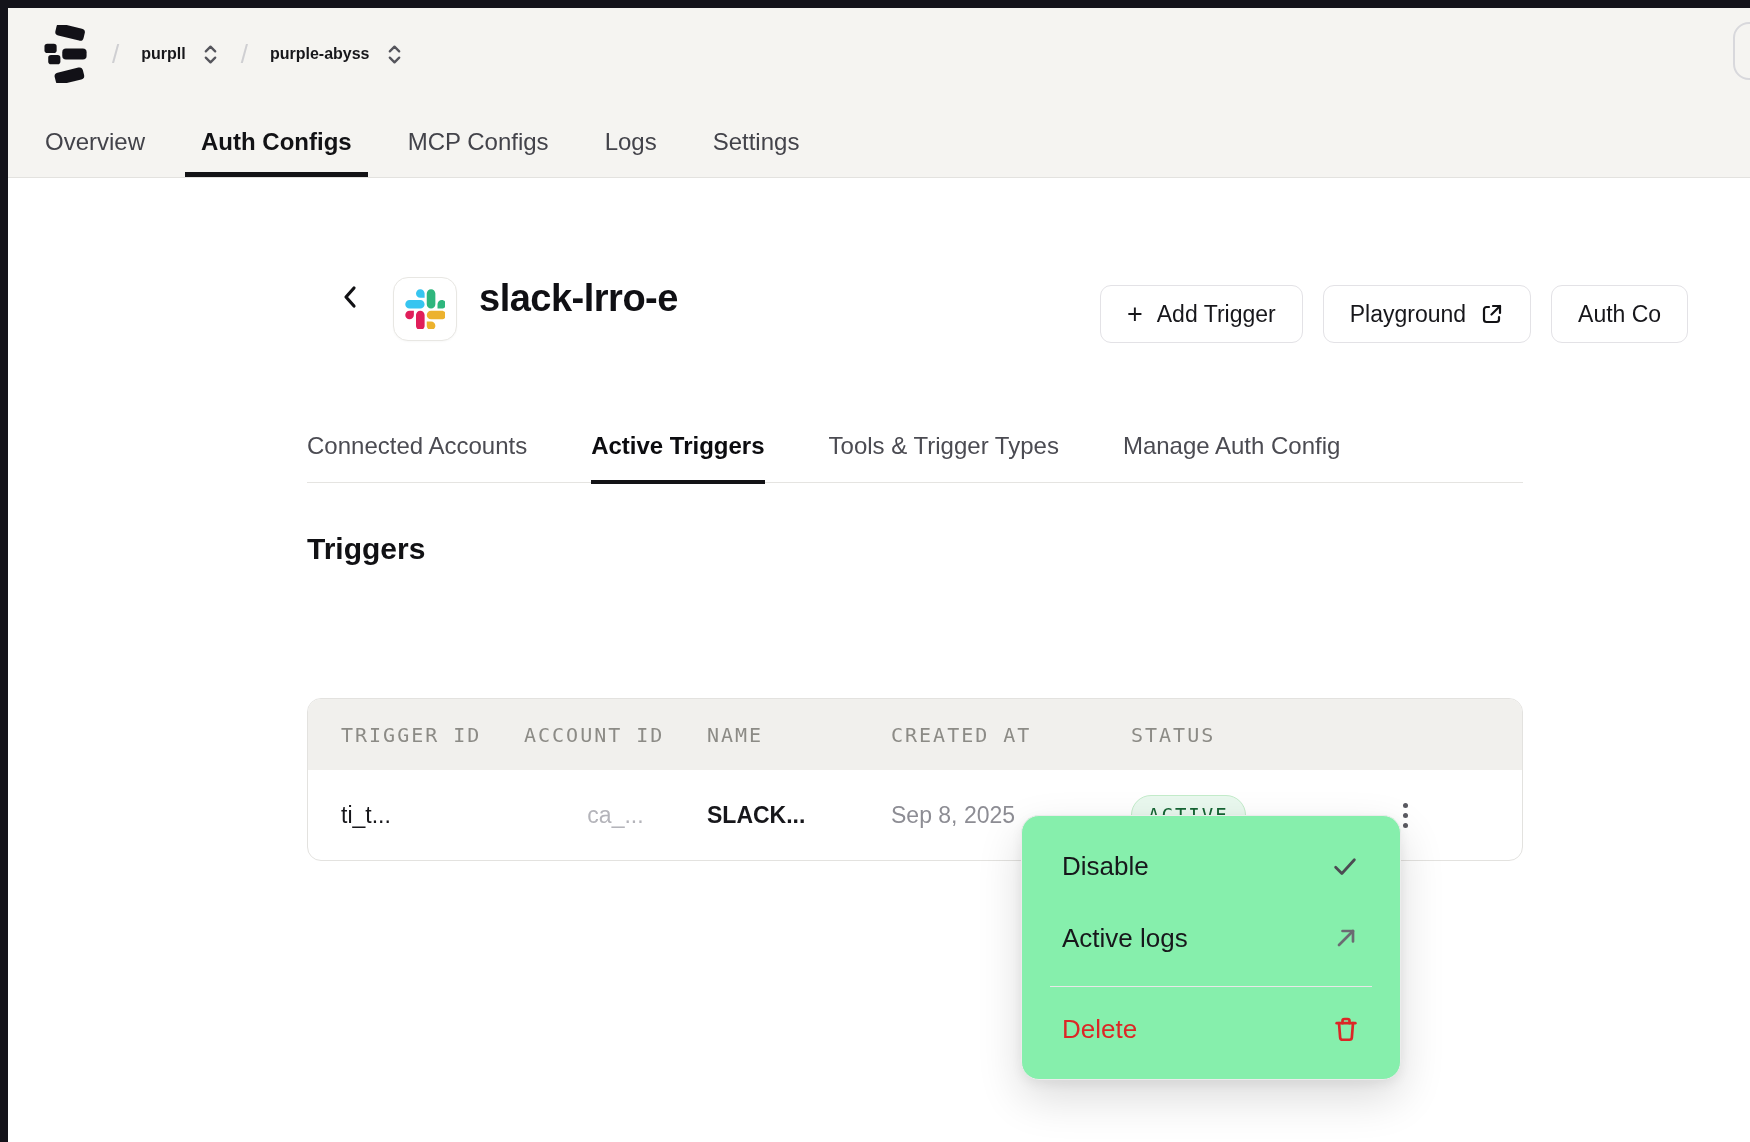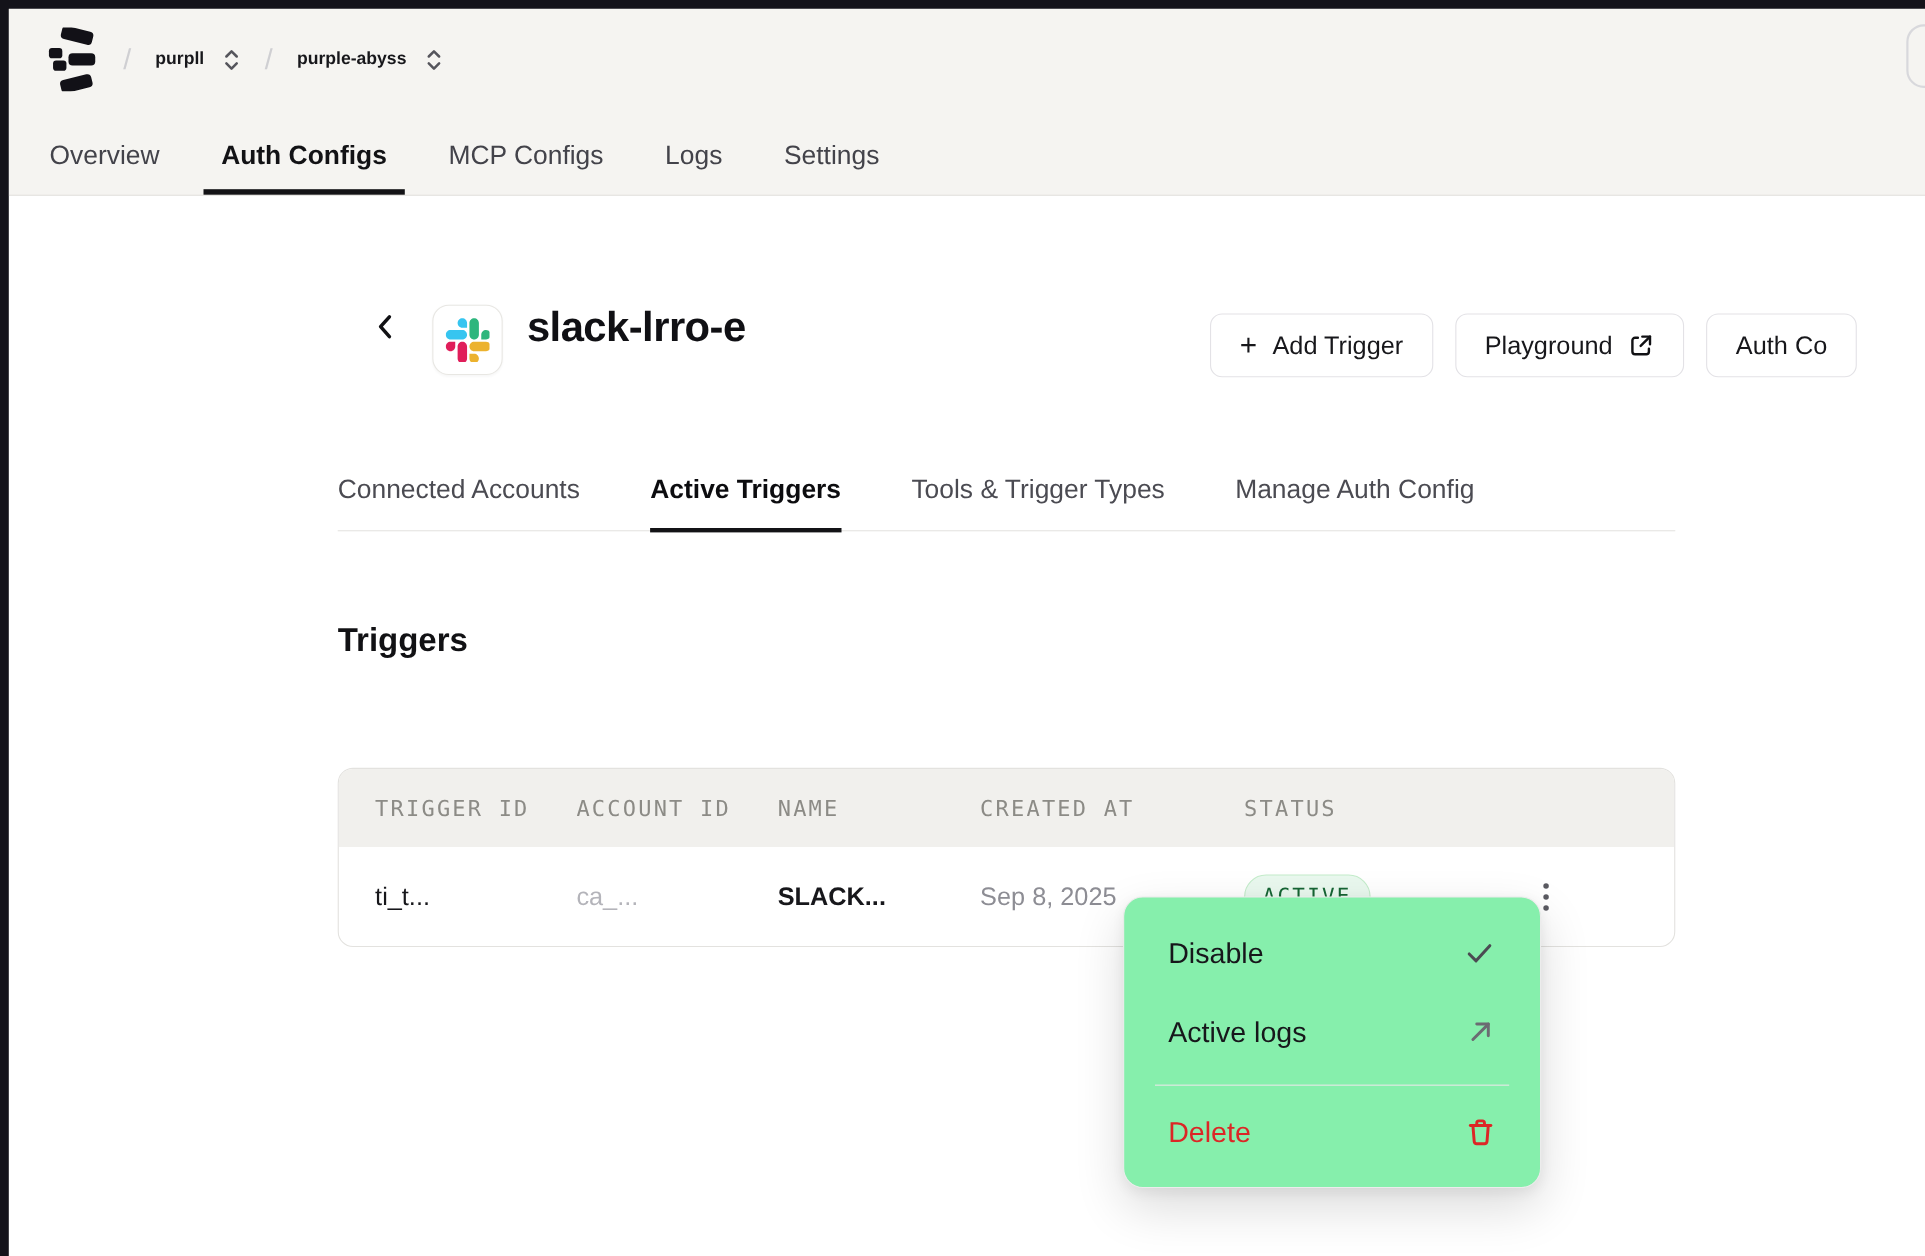--- a/index.html
+++ b/index.html
@@ -29,31 +29,31 @@
 
   .actions { position:absolute; top:277px; left:1092px; display:flex; gap:20px; }
   .btn { display:flex; align-items:center; gap:14px; height:58px; padding:0 26px; background:#fff; border:1.5px solid #e3e2e6; border-radius:11px; font-size:23px; font-weight:500; color:#17171b; white-space:nowrap; cursor:pointer; }
   .btn .plus { font-size:27px; font-weight:400; line-height:1; }
 
   
   .subtabs { position:absolute; top:424px; left:299px; width:1216px; display:flex; gap:64px; border-bottom:1px solid #e5e4e1; }
   .subtab { font-size:24px; color:#4b4b52; padding-bottom:20px; cursor:pointer; }
   .subtab.active { font-weight:700; color:#0c0c0f; border-bottom:4px solid #131316; margin-bottom:-2px; }
 
-  .section-title { position:absolute; top:558px; left:299px; font-size:30px; font-weight:700; color:#111114; }
+  .section-title { position:absolute; top:524px; left:299px; font-size:30px; font-weight:700; color:#111114; }
 
   
   .trigger-table { position:absolute; top:690px; left:299px; width:1216px; border:1px solid #e3e2df; border-radius:14px; overflow:hidden; background:#fff; }
   .t-head { display:grid; grid-template-columns:183px 183px 184px 240px 250px 1fr; align-items:center; height:71px; padding-left:33px; background:#f1f0ed; }
   .t-head span { font-family:"DejaVu Sans Mono","Liberation Mono",monospace; font-size:20px; letter-spacing:2px; color:#8c8b86; }
   .t-row { display:grid; grid-template-columns:183px 183px 184px 240px 250px 1fr; align-items:center; height:90px; padding-left:33px; }
   .cell-dark { font-size:23px; color:#17171b; }
   .cell-name { font-size:23px; font-weight:600; color:#17171b; }
   .cell-muted { font-size:23px; color:#8d8d94; }
-  .cell-faint { font-size:23px; color:#b4b4ba; }
+  .cell-faint { font-size:23px; color:#b4b4ba;text-align:center; }
   .badge { justify-self:start; font-family:"DejaVu Sans Mono","Liberation Mono",monospace; font-size:19px; letter-spacing:2px; color:#166534; background:#e9f8ee; border:1.5px solid #c3ecca; border-radius:999px; padding:8px 16px; }
   .kebab { justify-self:start; margin-left:6px; width:36px; height:44px; display:flex; flex-direction:column; align-items:center; justify-content:center; gap:5px; cursor:pointer; }
   .kebab i { width:5px; height:5px; border-radius:50%; background:#5a5a61; }
 
   
   .menu { position:absolute; top:807px; left:1013px; width:380px; background:#86efac; border:1px solid #ececec; border-radius:18px; box-shadow:0 18px 45px rgba(0,0,0,0.14), 0 4px 12px rgba(0,0,0,0.06); padding:14px 0; z-index:10; }
   .menu-item { display:flex; align-items:center; justify-content:space-between; height:72px; padding:0 40px; cursor:pointer; }
   .menu-label { font-size:26px; color:#17171b; }
   .menu-item.danger .menu-label { color:#dc2626; }
   .menu-divider { height:1px; background:#e8e8e8; margin:12px 28px 6px; }

